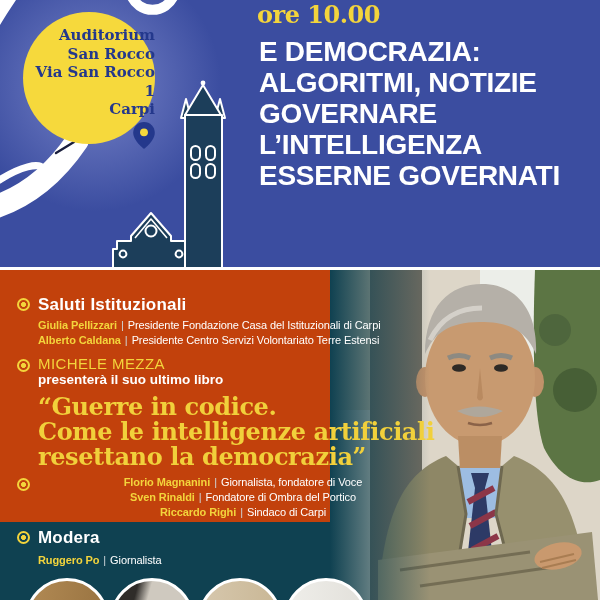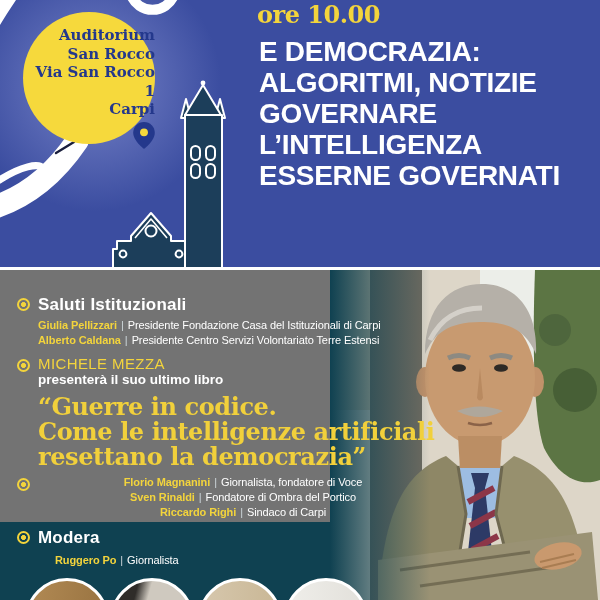--- a/index.html
+++ b/index.html
@@ -30,21 +30,21 @@
     font-size:24px;letter-spacing:-0.5px;color:#f3d43c;
   }
   .event-title{
     position:absolute;left:259px;top:36px;width:330px;
     color:#ffffff;font-weight:bold;font-size:28px;line-height:31px;
     letter-spacing:-0.3px;
   }
   .title-line{display:block;}
   .divider{position:absolute;left:0;top:267px;width:600px;height:3px;background:#ffffff;z-index:5;}
   
-  .lower{position:absolute;left:0;top:270px;width:600px;height:252px;background:#737373;}
+  .lower{position:absolute;left:0;top:270px;width:600px;height:252px;background:#c2410c;}
   .photo{position:absolute;right:0;top:0;width:270px;height:330px;z-index:1;}
   .section{position:absolute;left:17px;padding-left:21px;z-index:3;width:410px;}
   .bullet{
     position:absolute;left:0;top:3px;width:9px;height:9px;border-radius:50%;
     border:2px solid #f3d43c;
     background:radial-gradient(circle,#f3d43c 0 2.2px,rgba(0,0,0,0) 2.6px);
   }
   .heading{color:#ffffff;font-weight:bold;font-size:17px;line-height:19px;letter-spacing:0.2px;}
   .people{margin-top:4px;}
   .person{font-size:11px;line-height:15px;letter-spacing:-0.1px;white-space:nowrap;}
@@ -55,21 +55,21 @@
   .speaker-sub{color:#ffffff;font-weight:bold;font-size:13.5px;line-height:15px;}
   .book{
     margin-top:7px;font-family:"DejaVu Serif",serif;font-weight:bold;
     color:#f1d03b;font-size:24px;line-height:25px;letter-spacing:-0.4px;
   }
   .book-line{display:block;white-space:nowrap;}
   .sec-saluti{top:25px;}
   .sec-presentazione{top:86px;}
   .sec-ospiti{top:205px;}
   .sec-modera{top:258px;}
-  .sec-modera .people{margin-top:6px;margin-left:17px;}
+  .sec-modera .people{margin-top:6px;}
   
   .avatar{
     position:absolute;top:308px;width:78px;height:78px;border-radius:50%;
     border:3px solid #ffffff;z-index:4;
   }
   .avatar-1{left:25px;background:
     radial-gradient(ellipse 28px 36px at 50% 105%, #3f3123 0 60%, rgba(0,0,0,0) 62%),
     linear-gradient(100deg,#b28a54,#96713f);}
   .avatar-2{left:110px;background:
     radial-gradient(ellipse 26px 34px at 55% 105%, #d8b08a 0 60%, rgba(0,0,0,0) 62%),

